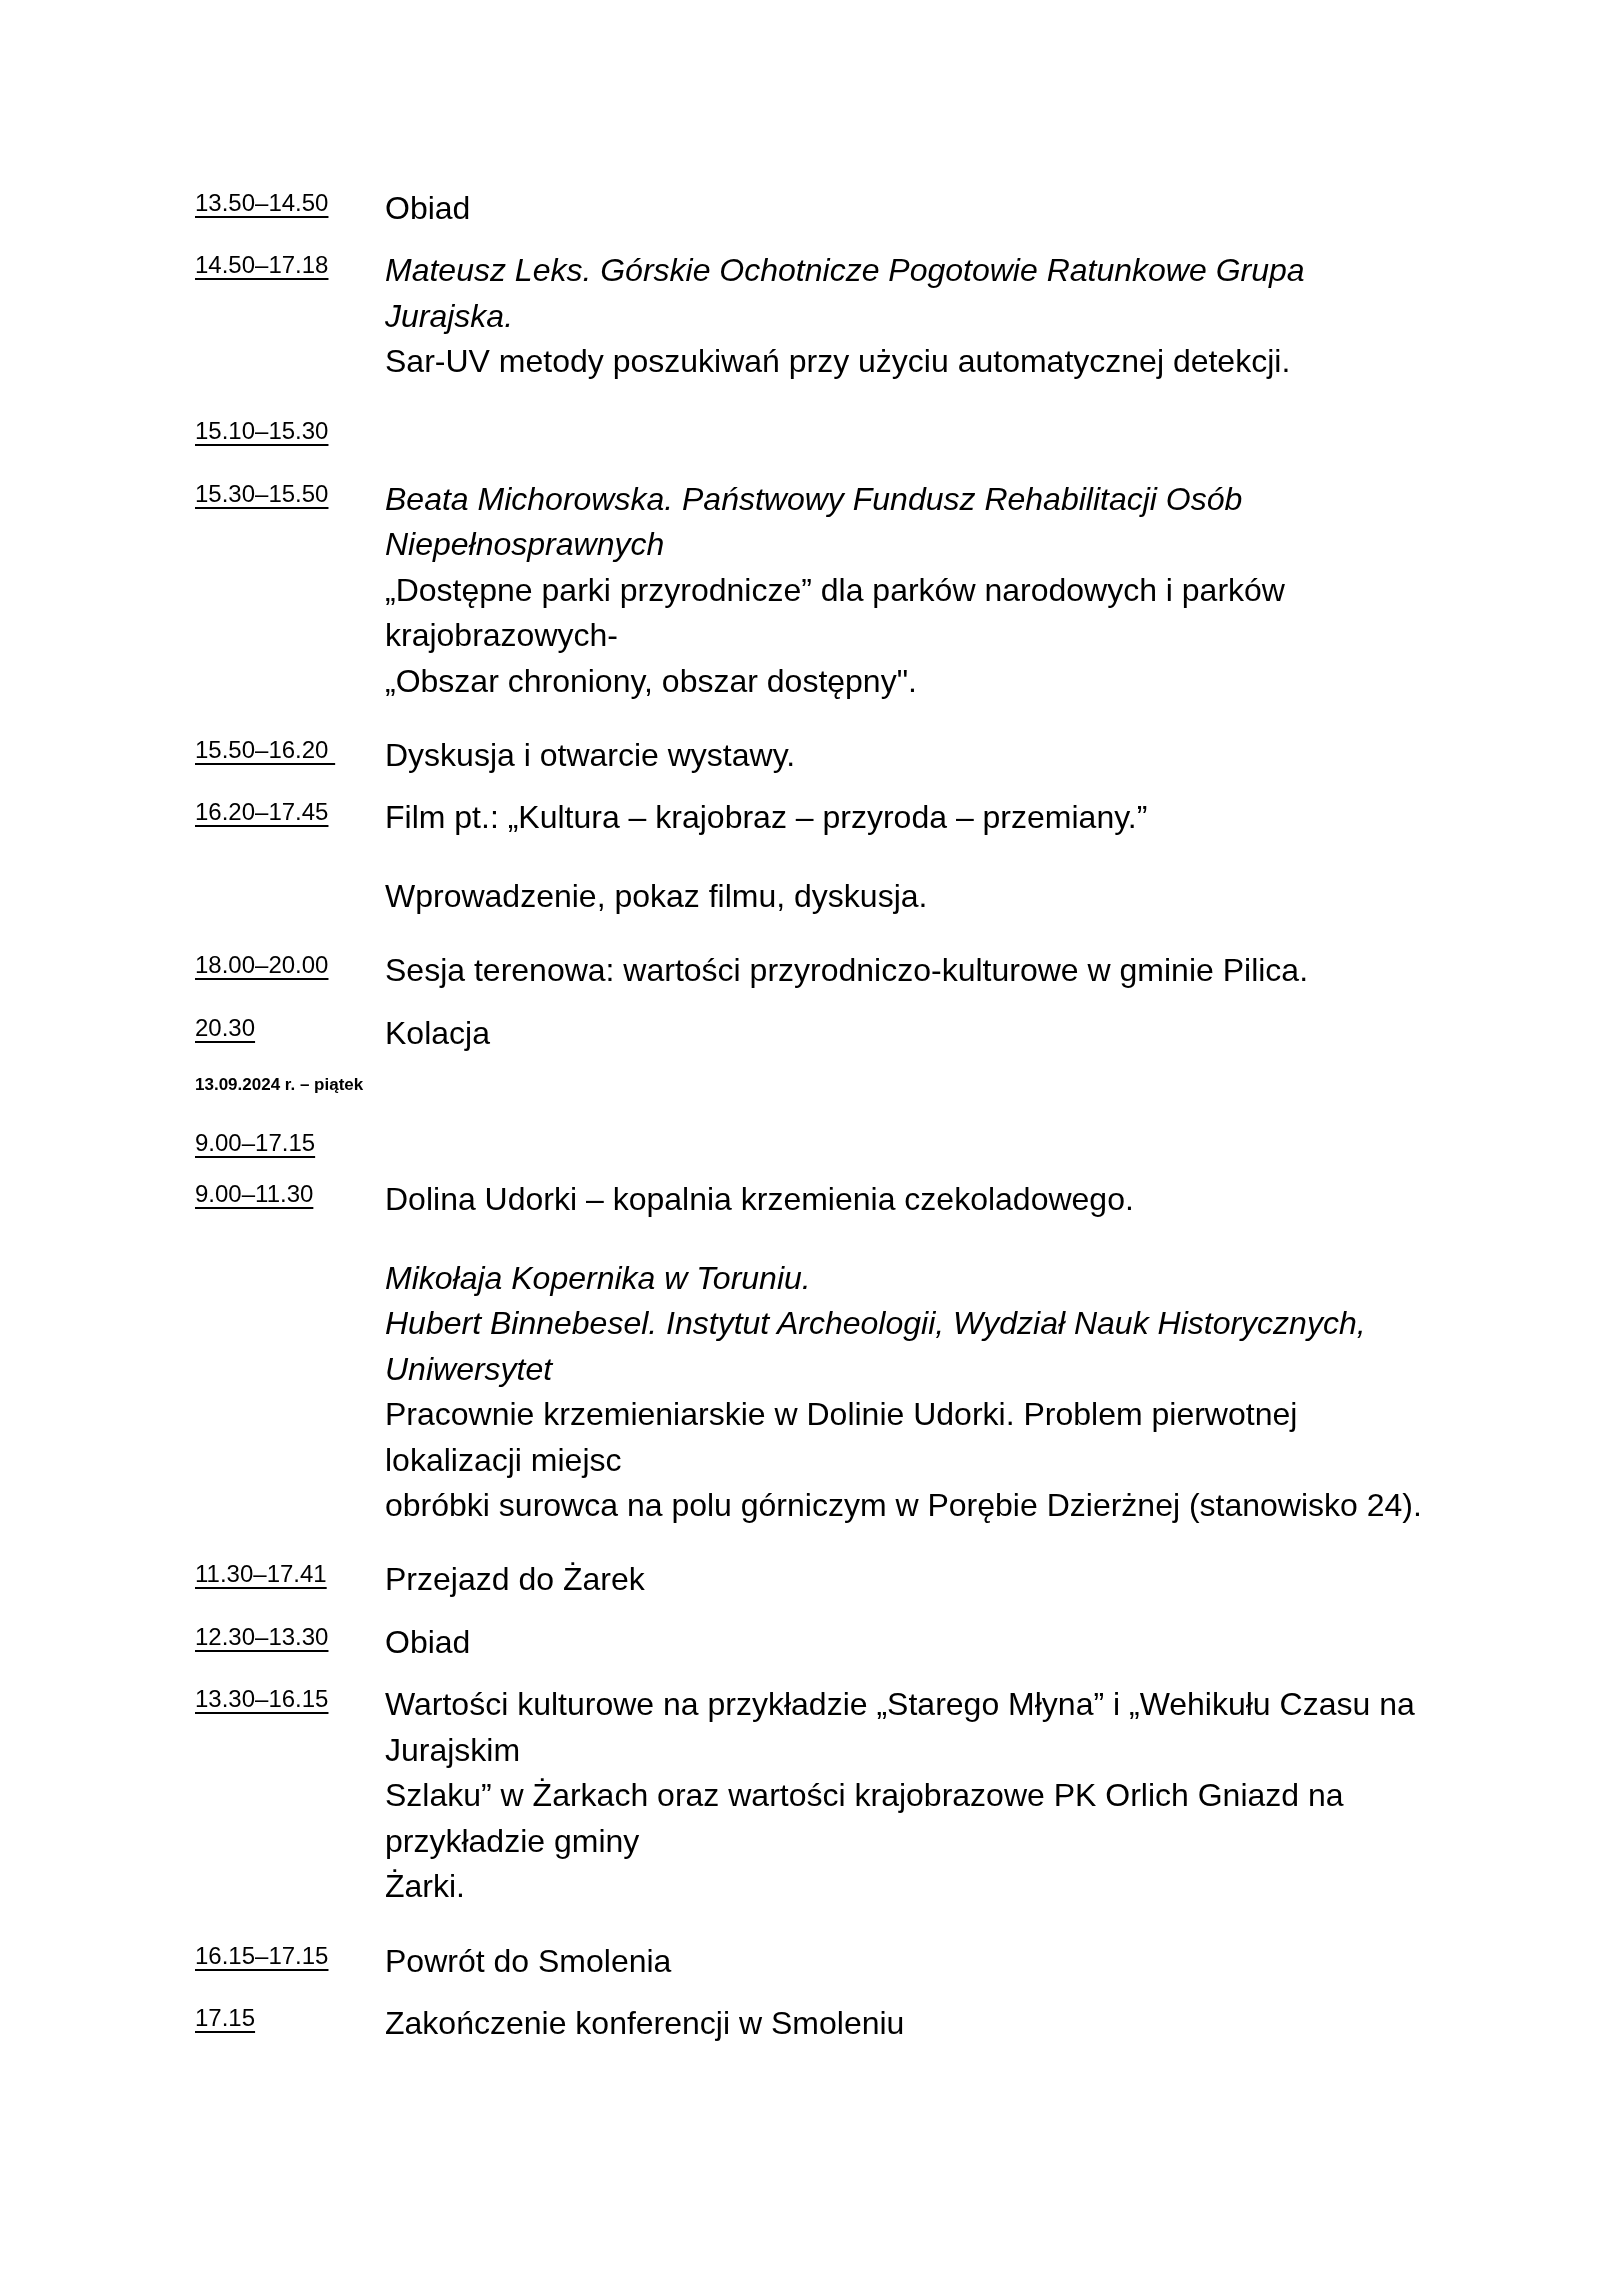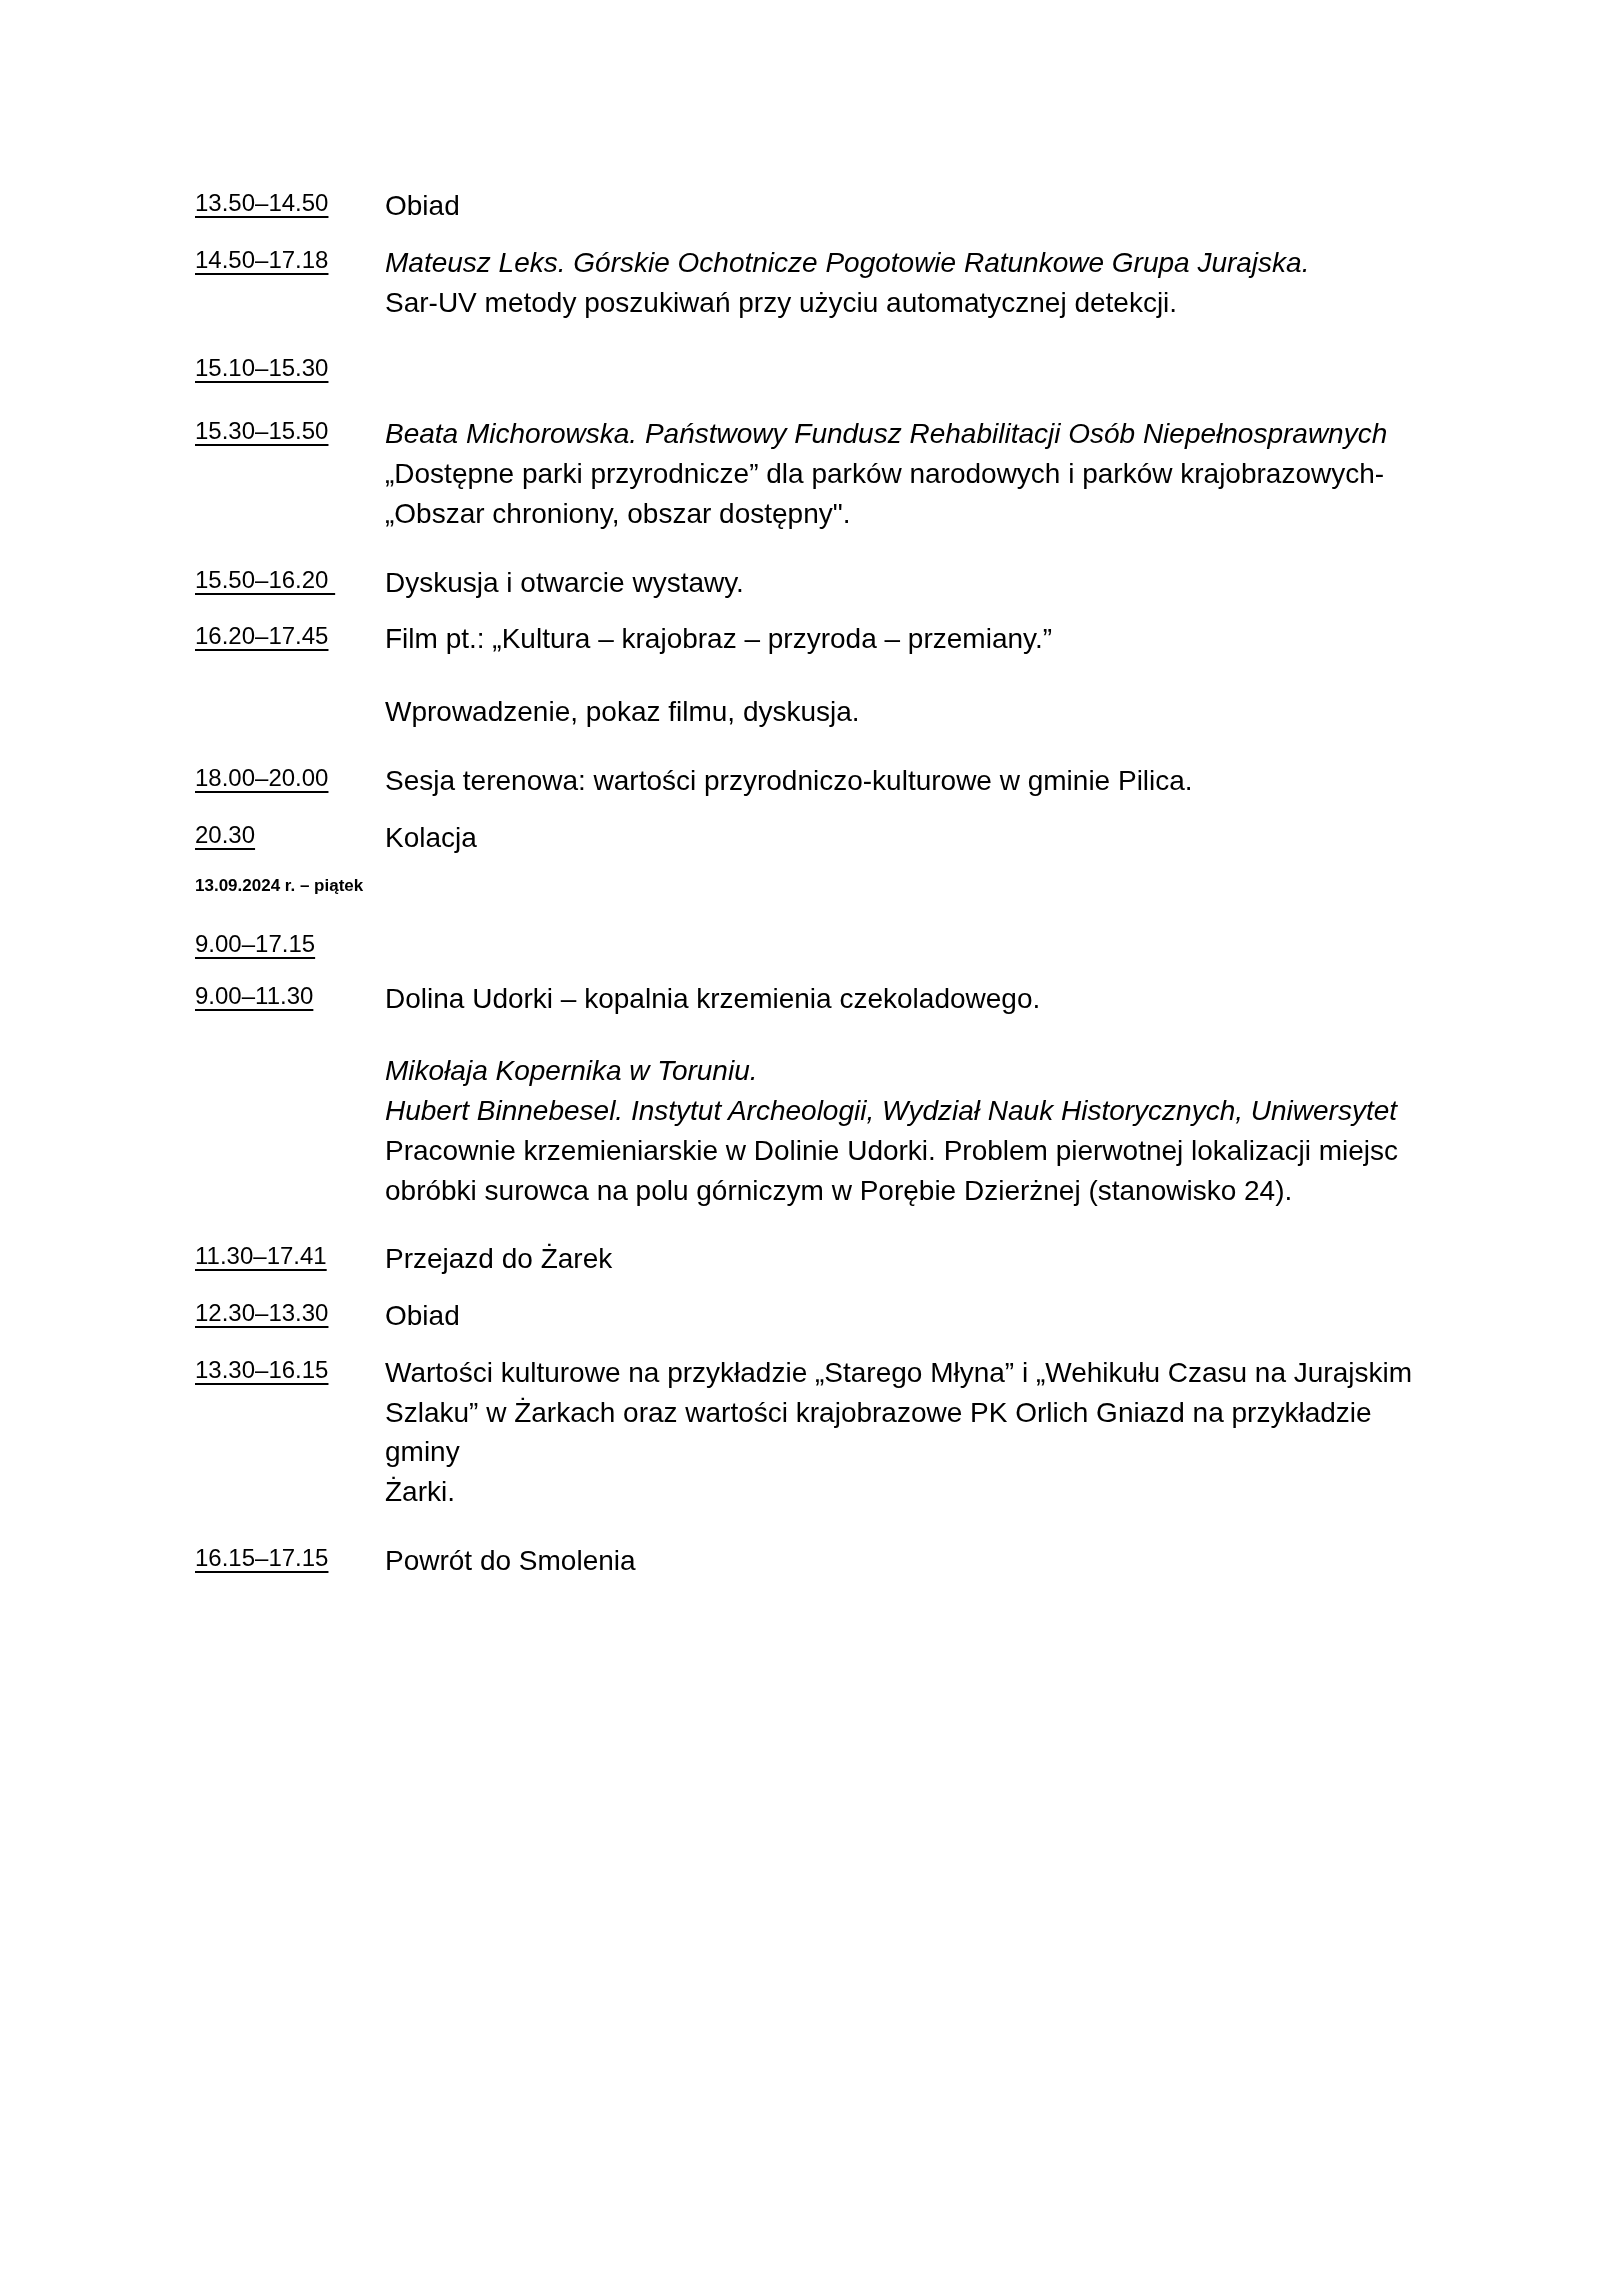--- a/index.html
+++ b/index.html
@@ -42,21 +42,21 @@
     white-space: pre;
   }
   .time-text {
     text-decoration: underline;
     text-underline-offset: 4.6px;
     text-decoration-thickness: 2px;
   }
 
   .desc-cell {
     flex: 1 1 auto;
-    font-size: 28px;
+    font-size: 32px;
     line-height: 1.42;
     max-width: 1047px;
   }
   .line { display: block; }
   .line.italic { font-style: italic; }
   .line.spacer { height: 33px; }
 
   
   .day-heading {
     font-size: 17px;
@@ -160,16 +160,22 @@
           <span class="line">Szlaku” w Żarkach oraz wartości krajobrazowe PK Orlich Gniazd na przykładzie gminy</span>
           <span class="line">Żarki.</span>
         </div>
       </div>
       <div class="row tight" id="entry-1615">
         <div class="time-cell"><span class="time-text">16.15–17.15</span></div>
         <div class="desc-cell">
           <span class="line">Powrót do Smolenia</span>
         </div>
       </div>
+      <div class="row tight" id="entry-1715">
+        <div class="time-cell"><span class="time-text">17.15</span></div>
+        <div class="desc-cell">
+          <span class="line">Zakończenie konferencji w Smoleniu</span>
+        </div>
+      </div>
     </div>
 
 </div>
 
 
 </body></html>

